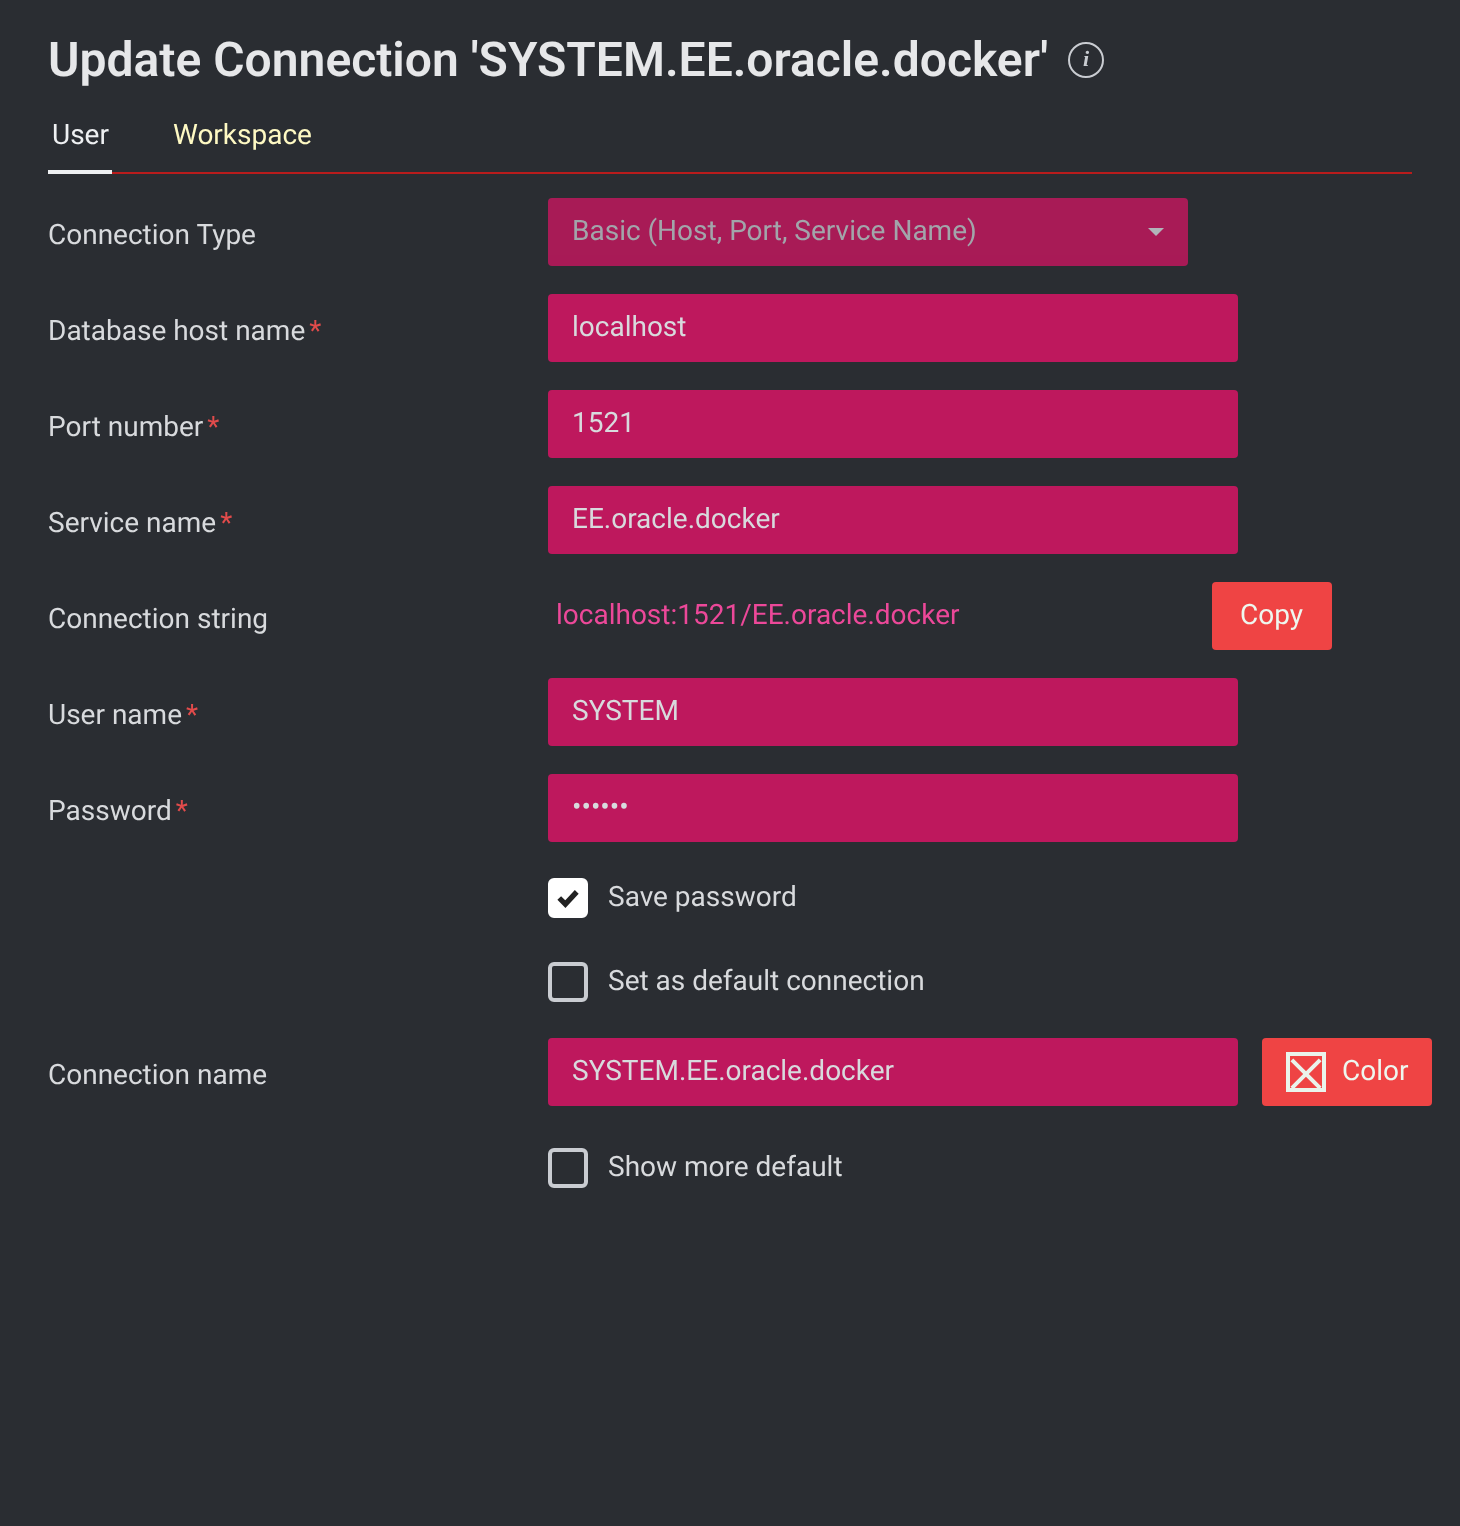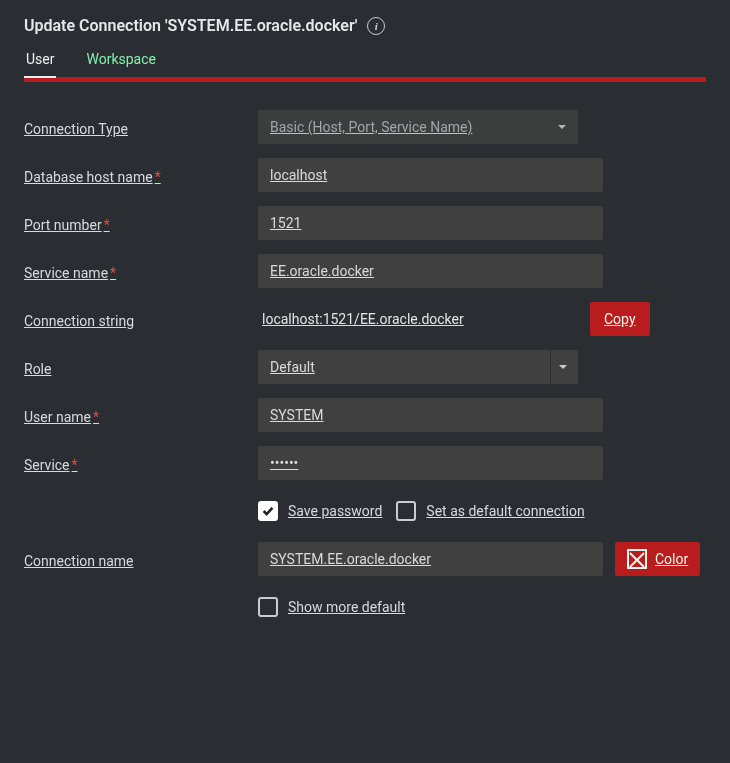--- a/index.html
+++ b/index.html
@@ -13,89 +13,88 @@
       overflow: hidden;
     }
     .container { padding: 16px 24px 24px 24px; }
     .title-row {
       display: flex;
       align-items: center;
       gap: 10px;
       margin-bottom: 10px;
     }
     .title {
-      font-size: 16px;
+      font-size: 24px;
       font-weight: 600;
       color: #e6e7e9;
     }
     .info-icon {
       width: 18px; height: 18px;
       border: 1.5px solid #c9ccd1;
       border-radius: 50%;
       display: inline-flex;
       align-items: center;
       justify-content: center;
       font-size: 11px;
       font-weight: 600;
       color: #c9ccd1;
       font-style: italic;
       font-family: Georgia, serif;
     }
     .tabs {
       display: flex;
       gap: 28px;
-      border-bottom: 5px solid #b91c1c;
-      margin-bottom: 28px;
+      border-bottom: 1px solid #b91c1c;
+      margin-bottom: 12px;
     }
     .tab {
       padding: 6px 2px 10px 2px;
-      color: #86efac;
+      color: #fef9c3;
       cursor: pointer;
       position: relative;
     }
     .tab.active {
       color: #eef0f2;
     }
     .tab.active::after {
       content: "";
       position: absolute;
       left: 0; right: 0; bottom: -1px;
       height: 2px;
       background: #eef0f2;
     }
     .form { display: flex; flex-direction: column; gap: 14px; }
     .row {
       display: grid;
       grid-template-columns: 230px 1fr;
       align-items: center;
-      column-gap: 4px;
+      column-gap: 20px;
       min-height: 34px;
-      text-decoration: underline;
     }
     .row .label {
       color: #d8dadd;
       padding-top: 4px;
     }
     .req { color: #e24b4b; margin-left: 2px; }
     .field-wrap { display: flex; align-items: center; gap: 12px; }
     .input, .select, .ro {
-      background: #404040;
+      background: #be185d;
       border: none;
       color: #d8dadd;
       height: 34px;
       padding: 0 12px;
       border-radius: 2px;
       font-size: 14px;
       font-family: inherit;
       outline: none;
     }
     .input { width: 345px; }
     .ro {
       background: transparent;
-      color: #e5e5e5;
+      color: #ec4899;
       width: 320px;
       display: flex;
       align-items: center;
       padding-left: 4px;
     }
     .select {
       width: 320px;
       display: flex;
       align-items: center;
       justify-content: space-between;
@@ -114,21 +113,21 @@
       padding: 0 12px;
       border: none;
       border-radius: 2px;
       font-size: 14px;
       cursor: pointer;
       font-family: inherit;
       display: inline-flex;
       align-items: center;
       gap: 8px;
     }
-    .btn-green { background: #b91c1c; color: #eef7ef; text-align: right; }
+    .btn-green { background: #ef4444; color: #eef7ef; text-align: right; }
     .btn-grey { background: #444950; color: #c9ccd1; }
     .btn-copy { padding: 0 14px; }
     .check-row {
       display: flex;
       align-items: center;
       gap: 10px;
       padding: 4px 0;
     }
     .checkbox {
       width: 20px; height: 20px;
@@ -163,21 +162,21 @@
     .color-swatch::before { transform: rotate(45deg); }
     .color-swatch::after { transform: rotate(-45deg); }
     .actions {
       margin-top: 28px;
       display: flex;
       gap: 16px;
       padding-left: 230px;
     }
     .spacer-col { grid-column: 1; }
     .right-col { grid-column: 2; }
-    .stack { display:flex; flex-direction:row; gap:14px;text-align:right; }
+    .stack { display:flex; flex-direction:column; gap:14px;text-align:right; }
   </style>
 </head>
 <body>
 
 <div class="container">
 
   <div class="title-row">
     <div class="title">Update Connection 'SYSTEM.EE.oracle.docker'</div>
     <span class="info-icon">i</span>
   </div>
@@ -225,43 +224,30 @@
     </div>
 
     <div class="row">
       <div class="label">Connection string</div>
       <div class="field-wrap">
         <div class="ro">localhost:1521/EE.oracle.docker</div>
         <button class="btn btn-green btn-copy">Copy</button>
       </div>
     </div>
 
-    <div class="row">
-      <div class="label">Role</div>
-      <div class="field-wrap">
-        <div class="select">
-          <span>Default</span>
-          <span class="caret split">
-              <svg viewBox="0 0 10 10">
-                <path d="M1 3 L5 7 L9 3 Z"></path>
-              </svg>
-            </span>
-        </div>
-      </div>
-    </div>
 
     <div class="row">
       <div class="label"><span>User name</span><span class="req">*</span></div>
       <div class="field-wrap">
         <input class="input" value="SYSTEM" style="">
       </div>
     </div>
 
     <div class="row">
-      <div class="label"><span>Service</span><span class="req">*</span></div>
+      <div class="label"><span>Password</span><span class="req">*</span></div>
       <div class="field-wrap">
         <input class="input" type="password" value="••••••" style="">
       </div>
     </div>
 
     <div class="row">
       <div class="spacer-col"></div>
       <div class="right-col stack">
         <div class="check-row">
           <span class="checkbox checked">

